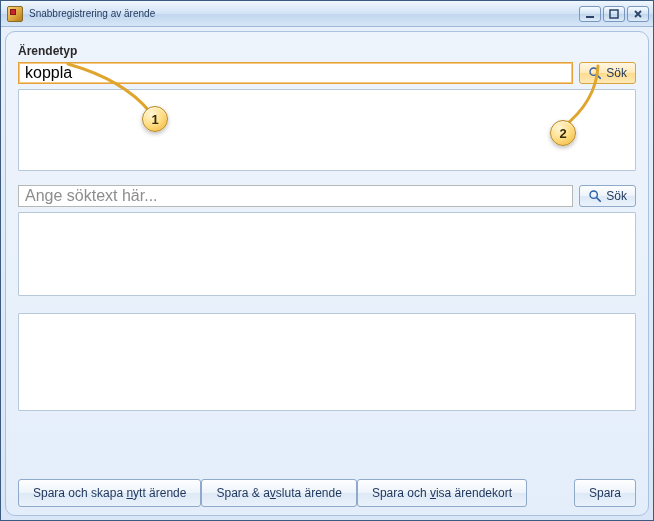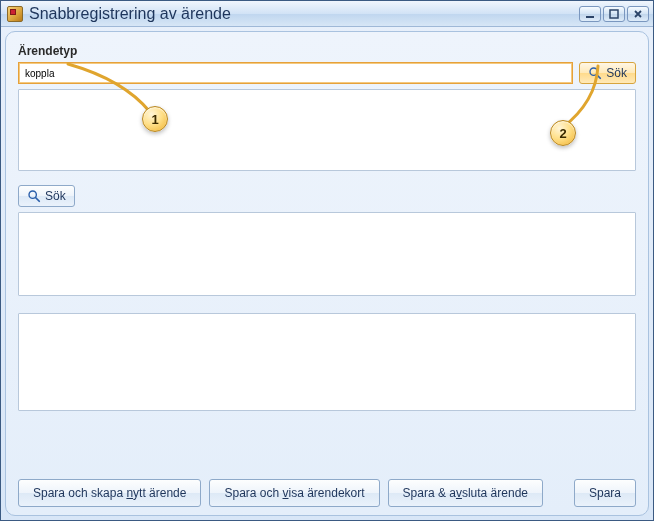--- a/index.html
+++ b/index.html
@@ -37,21 +37,21 @@
     position: relative;
     flex: 0 0 auto;
   }
   .app-icon::after{
     content:""; position:absolute; left:2px; top:2px; width:4px; height:4px;
     background:#c23; border:1px solid #801818;
   }
   .title-text {
     flex: 1;
     color: #1e355b;
-    font-size: 16px;
+    font-size: 10px;
   }
   .win-btns { display:flex; gap:2px; }
   .win-btn {
     width: 22px; height: 16px;
     background: linear-gradient(to bottom,#f6fbff,#d2e3f4 50%,#c0d5eb 51%,#dfecf9);
     border: 1px solid #7a97bf;
     border-radius: 3px;
     display:flex; align-items:center; justify-content:center;
     color:#2b4468;
     font-weight:bold;
@@ -78,21 +78,21 @@
     display:flex;
     gap:6px;
     align-items:stretch;
   }
   .text-input {
     flex:1;
     height:22px;
     border:1px solid #b7b7b7;
     background:#fff;
     padding:2px 6px;
-    font-size:10px;
+    font-size:16px;
     outline:none;
   }
   .text-input.active {
     border:1px solid #e6a13a;
     box-shadow: 0 0 0 1px #f4c97f inset;
   }
   .text-input::placeholder { color:#8d8d8d; font-style: normal; }
   .btn {
     height:22px;
     min-width:54px;
@@ -120,21 +120,21 @@
   }
   .box-1 { height:82px; margin-top:5px; }
   .box-2 { height:84px; margin-top:5px; }
   .box-3 { height:98px; margin-top:5px; }
   .spacer-1 { height:14px; }
   .spacer-2 { height:12px; }
   .footer {
     margin-top:auto;
     padding-top:10px;
     display:flex;
-    gap:8px;
+    gap:0;
     align-items:center;
   }
   .footer .btn {
     height:28px;
     font-size:12px;
     padding: 0 14px;
   }
   .footer .btn .ul { text-decoration: underline; }
   .footer-spacer { flex:1; }
 
@@ -192,20 +192,21 @@
           <line x1="10" y1="10" x2="14" y2="14" stroke="#2b5faa" stroke-width="2" stroke-linecap="round"></line>
         </svg>
         <span>Sök</span>
       </div>
     </div>
     <div class="result-box box-1"></div>
 
     <div class="spacer-1"></div>
 
     <div class="search-row">
+      <input class="text-input" type="text" placeholder="Ange söktext här..." style="">
       <div class="btn">
         <svg class="mag-icon" viewBox="0 0 16 16">
           <circle cx="6.5" cy="6.5" r="4.2" fill="none" stroke="#2b5faa" stroke-width="1.6"></circle>
           <line x1="10" y1="10" x2="14" y2="14" stroke="#2b5faa" stroke-width="2" stroke-linecap="round"></line>
         </svg>
         <span>Sök</span>
       </div>
     </div>
     <div class="result-box box-2"></div>
 
@@ -214,26 +215,26 @@
     <div class="result-box box-3"></div>
 
     <div class="footer">
       <div class="btn">
         <span>
           <span>Spara och skapa </span><span class="ul">n</span><span>ytt ärende</span>
         </span>
       </div>
       <div class="btn">
         <span>
+          <span>Spara &amp; a</span><span class="ul">v</span><span>sluta ärende</span>
+        </span>
+      </div>
+      <div class="btn">
+        <span>
           <span>Spara och </span><span class="ul">v</span><span>isa ärendekort</span>
-        </span>
-      </div>
-      <div class="btn">
-        <span>
-          <span>Spara &amp; a</span><span class="ul">v</span><span>sluta ärende</span>
         </span>
       </div>
       <div class="footer-spacer"></div>
       <div class="btn">
         <span>Spara</span>
       </div>
     </div>
 
     <div class="callout" style="left:58px; top:28px; width:120px; height:80px;">
       <svg width="120" height="80">

